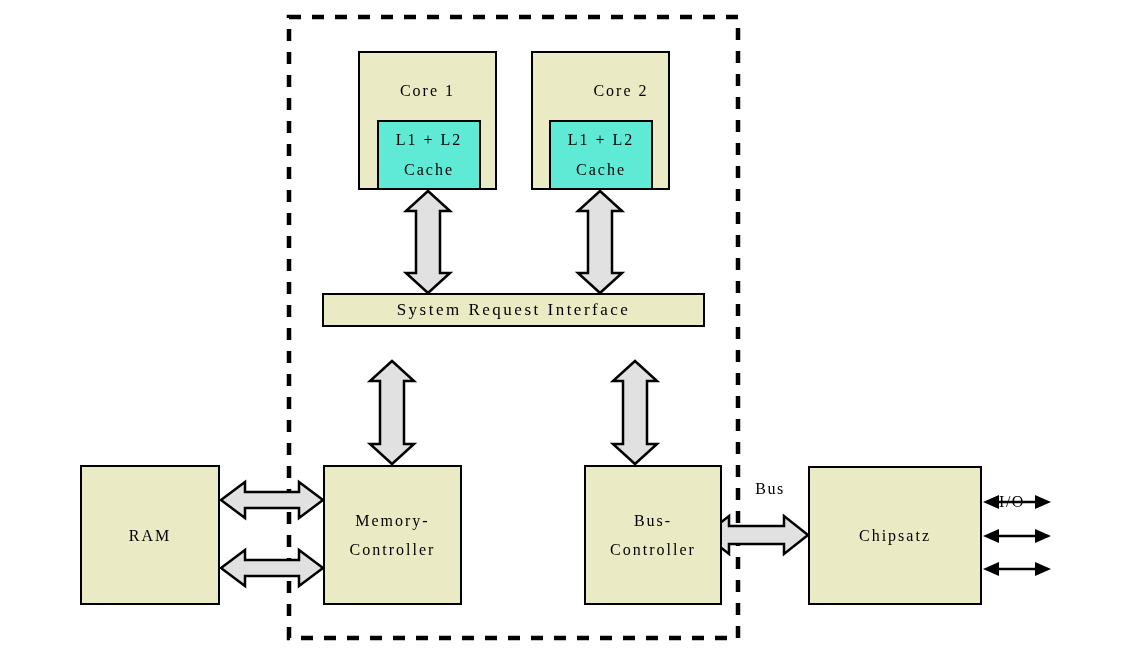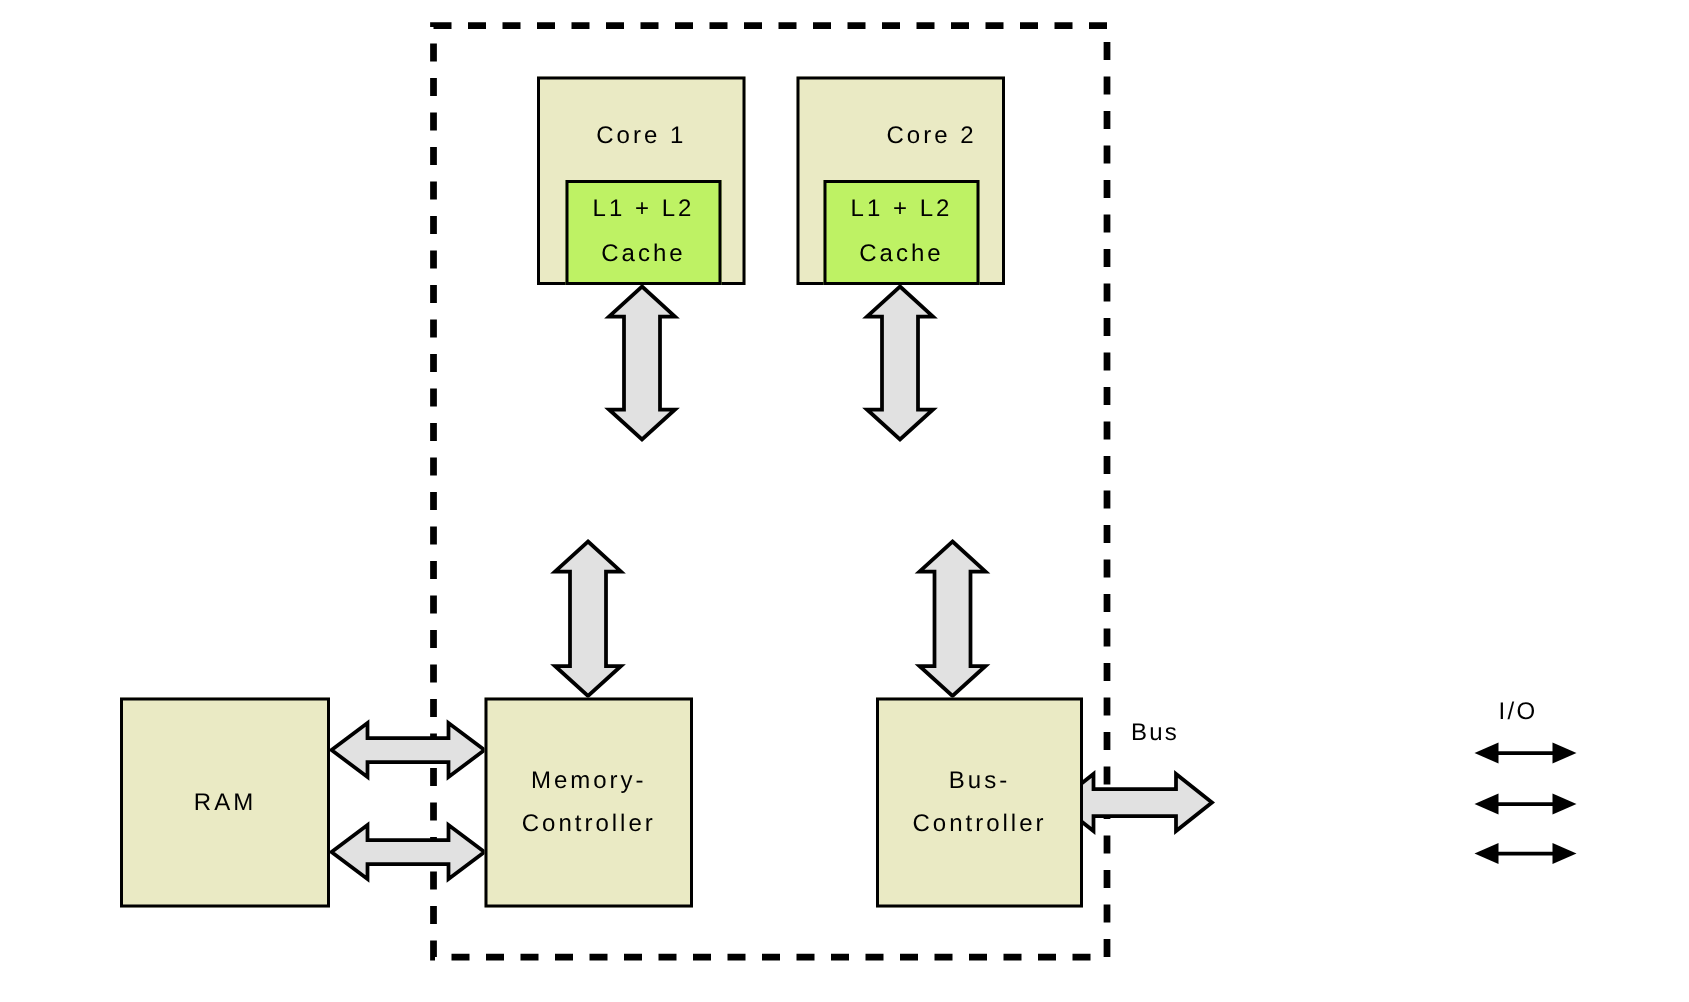--- a/index.html
+++ b/index.html
@@ -6,34 +6,34 @@
     --node-fill:#eaeac4;
     --arrow-fill:#e1e1e1;
     --stroke:#000000;
     --bg:#ffffff;
   }
   html,body{margin:0;padding:0;background:var(--bg);}
   #canvas{
     position:relative;
     width:1112px;height:668px;
     background:var(--bg);
-    font-family:Liberation Sans, sans-serif;
+    font-family:Liberation Serif, serif;
     color:#000;
     overflow:hidden;
   }
   #arrow-layer{position:absolute;left:0;top:0;width:1126px;height:668px;}
   .node{
     position:absolute;
     background:var(--node-fill);
     border:2.5px solid var(--stroke);
     display:flex;align-items:center;justify-content:center;
     box-sizing:border-box;
     text-align:center;
   }
-  .node.white{background:#bef264;}
+  .node.white{background:#5eead4;}
   .node-label{
     font-size:16px;
     letter-spacing:2px;
     line-height:29px;
     white-space:pre-line;
   }
   .bar-label{font-size:17px;letter-spacing:2.5px;}
   .float-label{
     position:absolute;
     font-size:16px;
@@ -97,33 +97,39 @@
   <div class="node white cache" style="left:377px;top:120px;width:104px;height:70px;">
     <span class="node-label">L1 + L2
 Cache</span>
   </div>
 
   <div class="node white cache" style="left:549px;top:120px;width:104px;height:70px;">
     <span class="node-label">L1 + L2
 Cache</span>
   </div>
 
+  <div class="node" style="left:322px;top:293px;width:383px;height:34px;">
+    <span class="bar-label">System Request Interface</span>
+  </div>
 
 
   <div class="node" style="left:80px;top:465px;width:140px;height:140px;text-align:center;">
     <span class="node-label">RAM</span>
   </div>
 
   <div class="node" style="left:323px;top:465px;width:139px;height:140px;">
     <span class="node-label">Memory-
 Controller</span>
   </div>
 
   <div class="node" style="left:584px;top:465px;width:138px;height:140px;">
     <span class="node-label">Bus-
 Controller</span>
   </div>
 
+  <div class="node" style="left:808px;top:466px;width:174px;height:139px;">
+    <span class="node-label">Chipsatz</span>
+  </div>
 
   <span class="float-label" style="left:770px;top:489px;text-align:right;">Bus</span>
-  <span class="float-label" style="left:1012px;top:475px;">I/O</span>
+  <span class="float-label" style="left:1012px;top:502px;">I/O</span>
 
 </div>
 
 </body></html>

